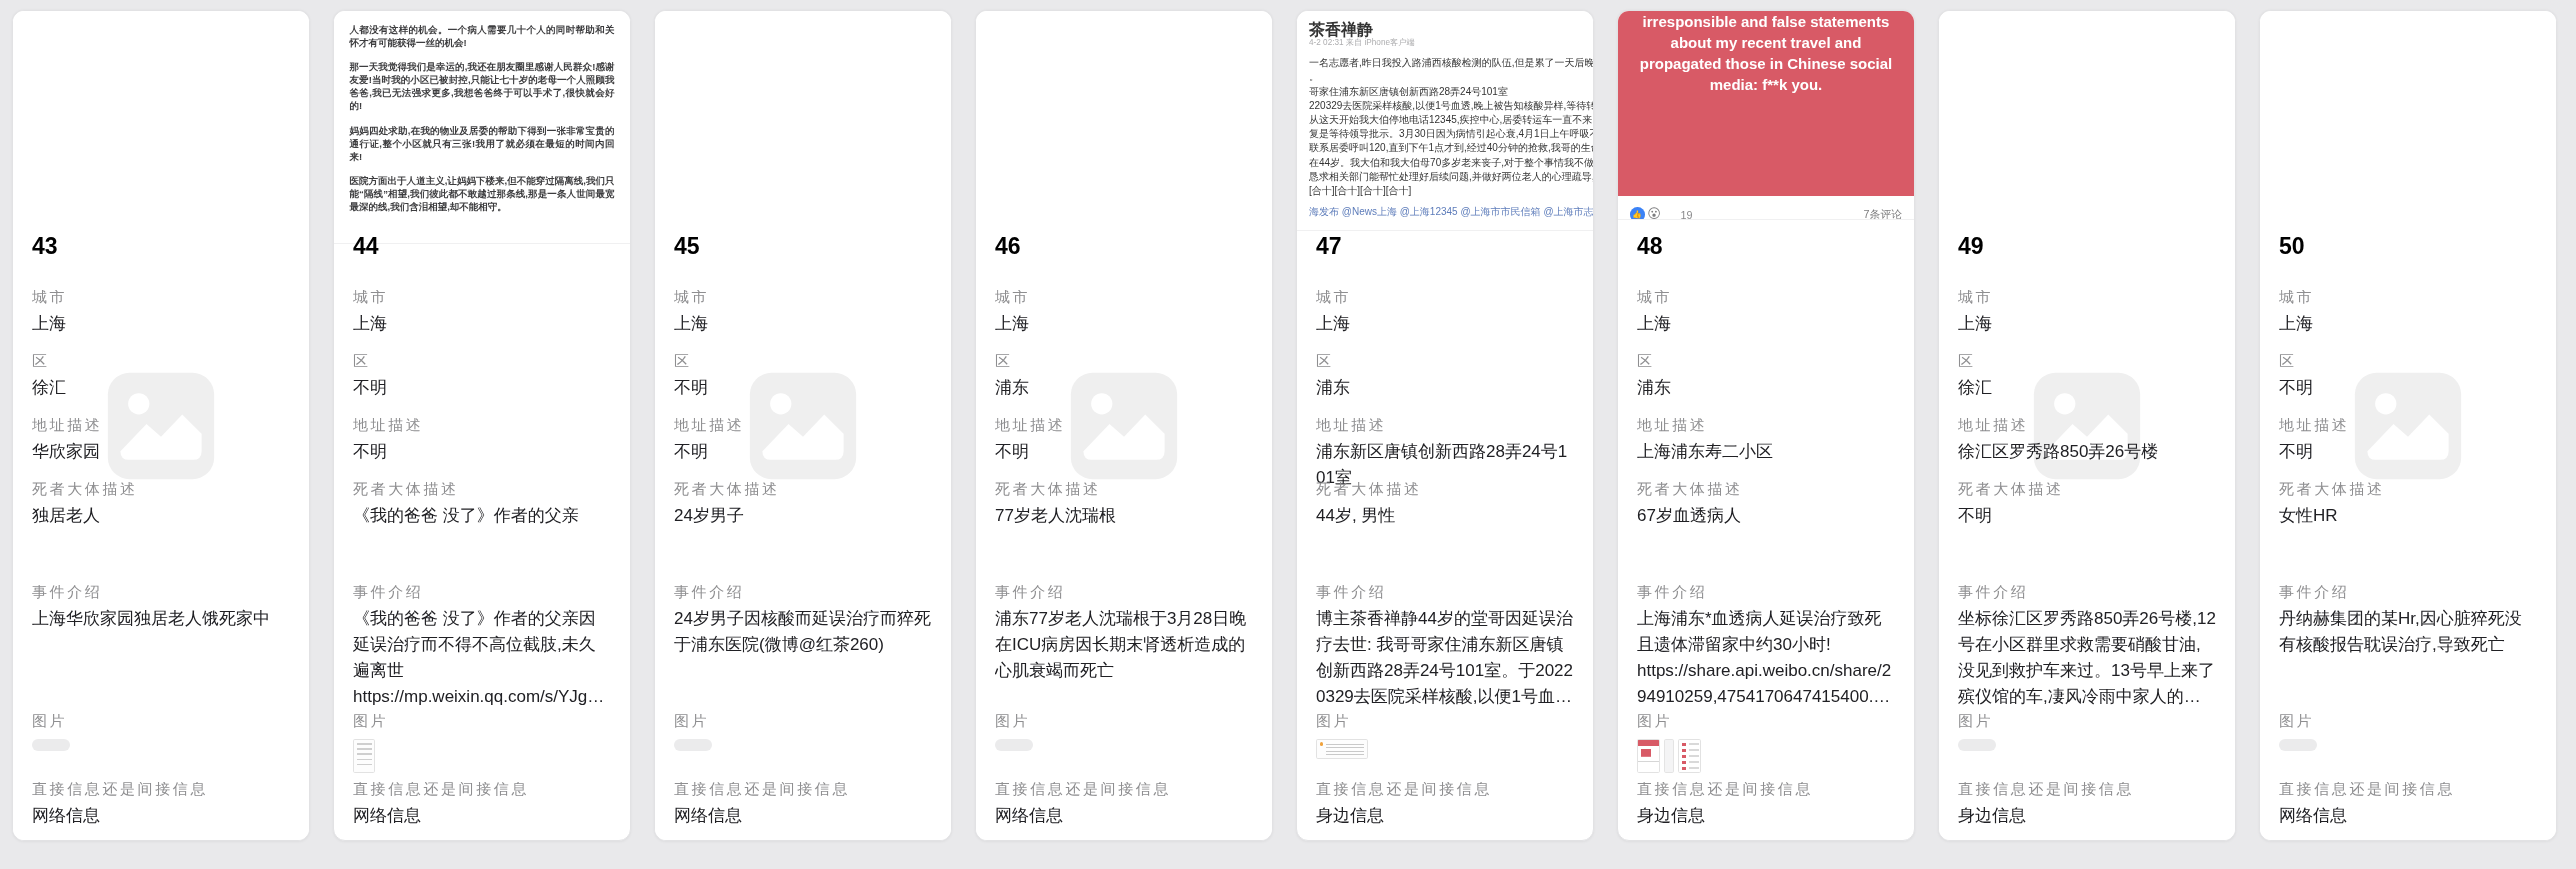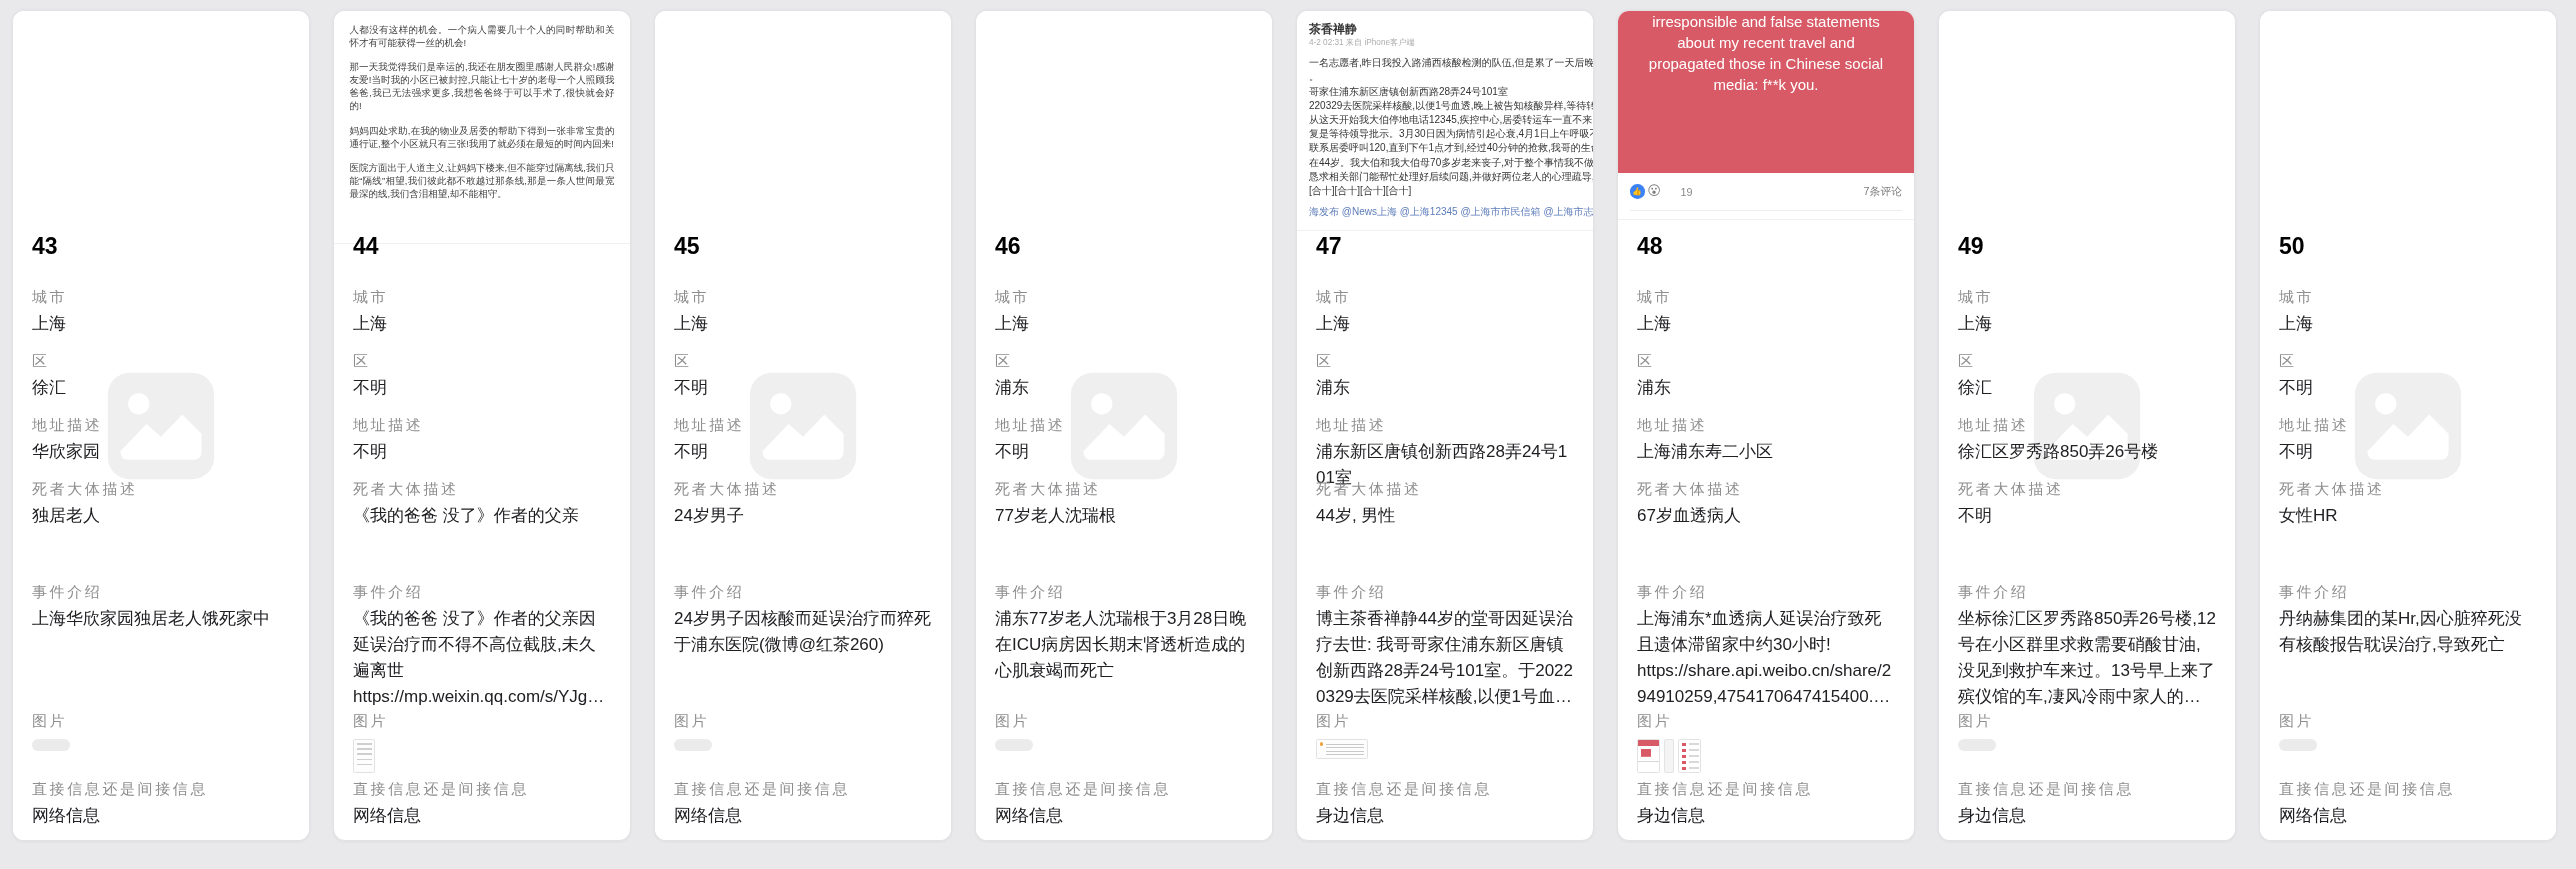--- a/index.html
+++ b/index.html
@@ -64,30 +64,30 @@
   }
   .thumb-narrow{width:9.5px;height:34px;border:0.9px solid #e4e4e4;border-radius:1.7px;background:#f4f4f5;box-sizing:border-box;}
   .thumb-redlist{
     width:23px;height:34px;border:0.9px solid #e2e2e2;border-radius:1.7px;box-sizing:border-box;background:
       repeating-linear-gradient(to bottom,#d85a66 0 2.6px,transparent 2.6px 6px) 2.6px 3.4px/4.3px 28px no-repeat,
       repeating-linear-gradient(to bottom,#d9d9d9 0 1.7px,transparent 1.7px 6px) 9.5px 3.4px/10.3px 28px no-repeat,
       #fff;
   }
   
   .cover-article{padding:12px 15.5px;font-size:9.5px;line-height:13px;color:#3d3d3f;}
-  .cover-article p{margin:0 0 11.2px 0;text-align:justify;}
+  .cover-article p{margin:0 0 11.2px 0;text-align:justify;font-weight:bold;}
   
   .cover-weibo{padding:10.3px 0 0 12px;}
-  .wb-name{font-size:12px;font-weight:bold;color:#333;line-height:15.5px;}
+  .wb-name{font-size:16px;font-weight:bold;color:#333;line-height:15.5px;}
   .wb-meta{font-size:8.2px;color:#adadaf;line-height:12px;margin-bottom:7px;}
   .wb-line{font-size:10px;line-height:14.2px;color:#333;white-space:nowrap;overflow:hidden;}
   .wb-mentions{font-size:10px;line-height:14.2px;color:#5d7cba;white-space:nowrap;overflow:hidden;margin-top:7px;}
   
   .fb-red{
-    height:162px;background:#d85a66;color:#fff;font-weight:normal;
+    height:185px;background:#d85a66;color:#fff;font-weight:bold;
     font-size:15px;line-height:21px;text-align:center;
     padding:0 21px;box-sizing:border-box;display:flex;align-items:flex-start;justify-content:center;
   }
   .fb-meta{
     height:37px;margin:0 12px;display:flex;align-items:center;justify-content:space-between;
     color:#7c7c7e;font-size:10.8px;border-bottom:0.9px solid #ececec;
   }
   .fb-react{display:flex;align-items:center;gap:2.6px;}
   .react-like{
     width:14.7px;height:14.7px;border-radius:50%;background:#3b82f6;color:#fff;

